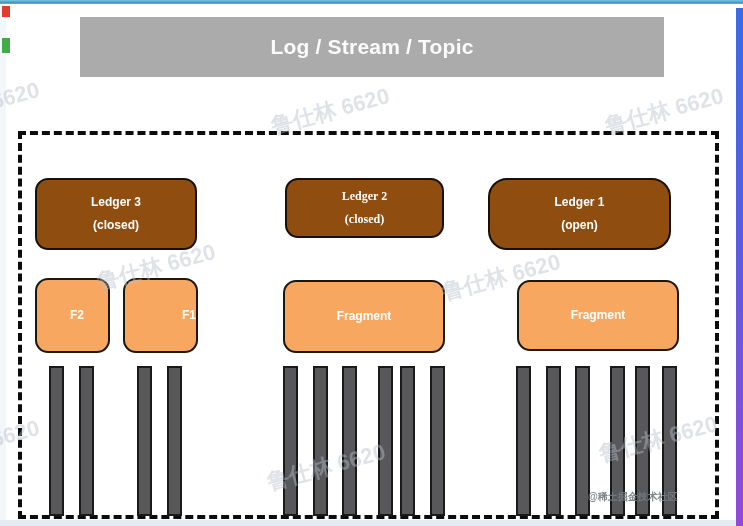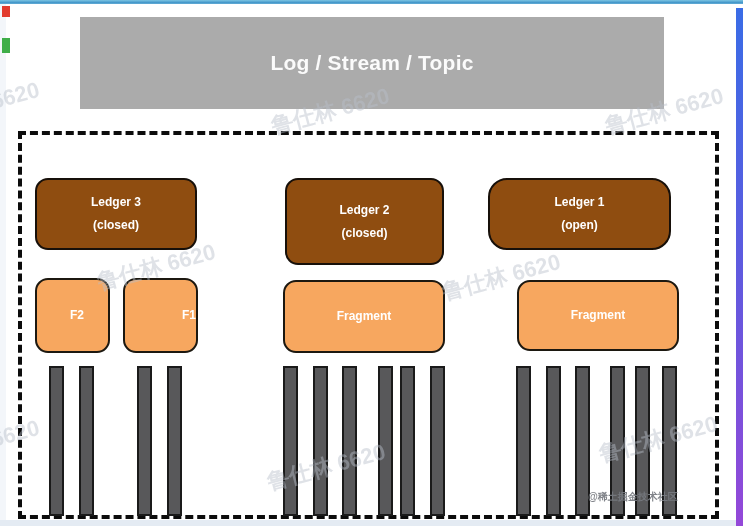--- a/index.html
+++ b/index.html
@@ -12,41 +12,41 @@
     background:linear-gradient(180deg,#7cc4e2 0%,#3f93c8 70%,#6fb4d8 100%);}
   .left-edge{position:absolute;left:0;top:4px;width:6px;height:516px;background:#f3f6fa;}
   .bottom-edge{position:absolute;left:0;top:520px;width:743px;height:6px;background:#e4ebf3;}
   .right-edge{position:absolute;left:736px;top:8px;width:7px;height:518px;
     background:linear-gradient(180deg,#3a6ce6 0%,#5a5ce0 45%,#9448d8 100%);}
   .red-mark{position:absolute;left:2px;top:6px;width:8px;height:11px;background:#e23b2e;}
   .green-mark{position:absolute;left:2px;top:38px;width:8px;height:15px;background:#3fae49;}
 
   
   .header{
-    position:absolute;left:80px;top:17px;width:584px;height:92px;
+    position:absolute;left:80px;top:17px;width:584px;height:60px;
     background:#ababab;display:flex;align-items:center;justify-content:center;
     color:#fbfbfb;font-weight:bold;font-size:21px;letter-spacing:.2px;
   }
 
   
   .dashed-box{
     position:absolute;left:18px;top:131px;width:701px;height:388px;
     border:4px dashed #0c0c0c;box-sizing:border-box;background:transparent;
   }
 
   
   .node{
     position:absolute;box-sizing:border-box;border:2px solid #17100a;border-radius:13px;
     display:flex;flex-direction:column;align-items:center;justify-content:center;
     color:#ffffff;font-weight:bold;font-size:12px;line-height:23px;text-align:center;
   }
   .ledger{background:#8f4d10;}
   .fragment{background:#f7a75f;border-color:#1c1810;}
   .ledger-3{left:35px;top:178px;width:162px;height:72px;}
-  .ledger-2{left:285px;top:178px;width:159px;height:87px;}
+  .ledger-2{left:285px;top:178px;width:159px;height:60px;font-family:Liberation Serif, serif;}
   .ledger-1{left:488px;top:178px;width:183px;height:72px;border-radius:19px;}
   .frag-f2{left:35px;top:278px;width:75px;height:75px;padding-left:9px;}
   .frag-f1{left:123px;top:278px;width:75px;height:75px;align-items:flex-end;}
   .frag-mid{left:283px;top:280px;width:162px;height:73px;}
   .frag-right{left:517px;top:280px;width:162px;height:71px;}
 
   
   .bar{
     position:absolute;top:366px;width:15px;height:150px;box-sizing:border-box;
     background:#58585a;border:2px solid #1a1a1a;

